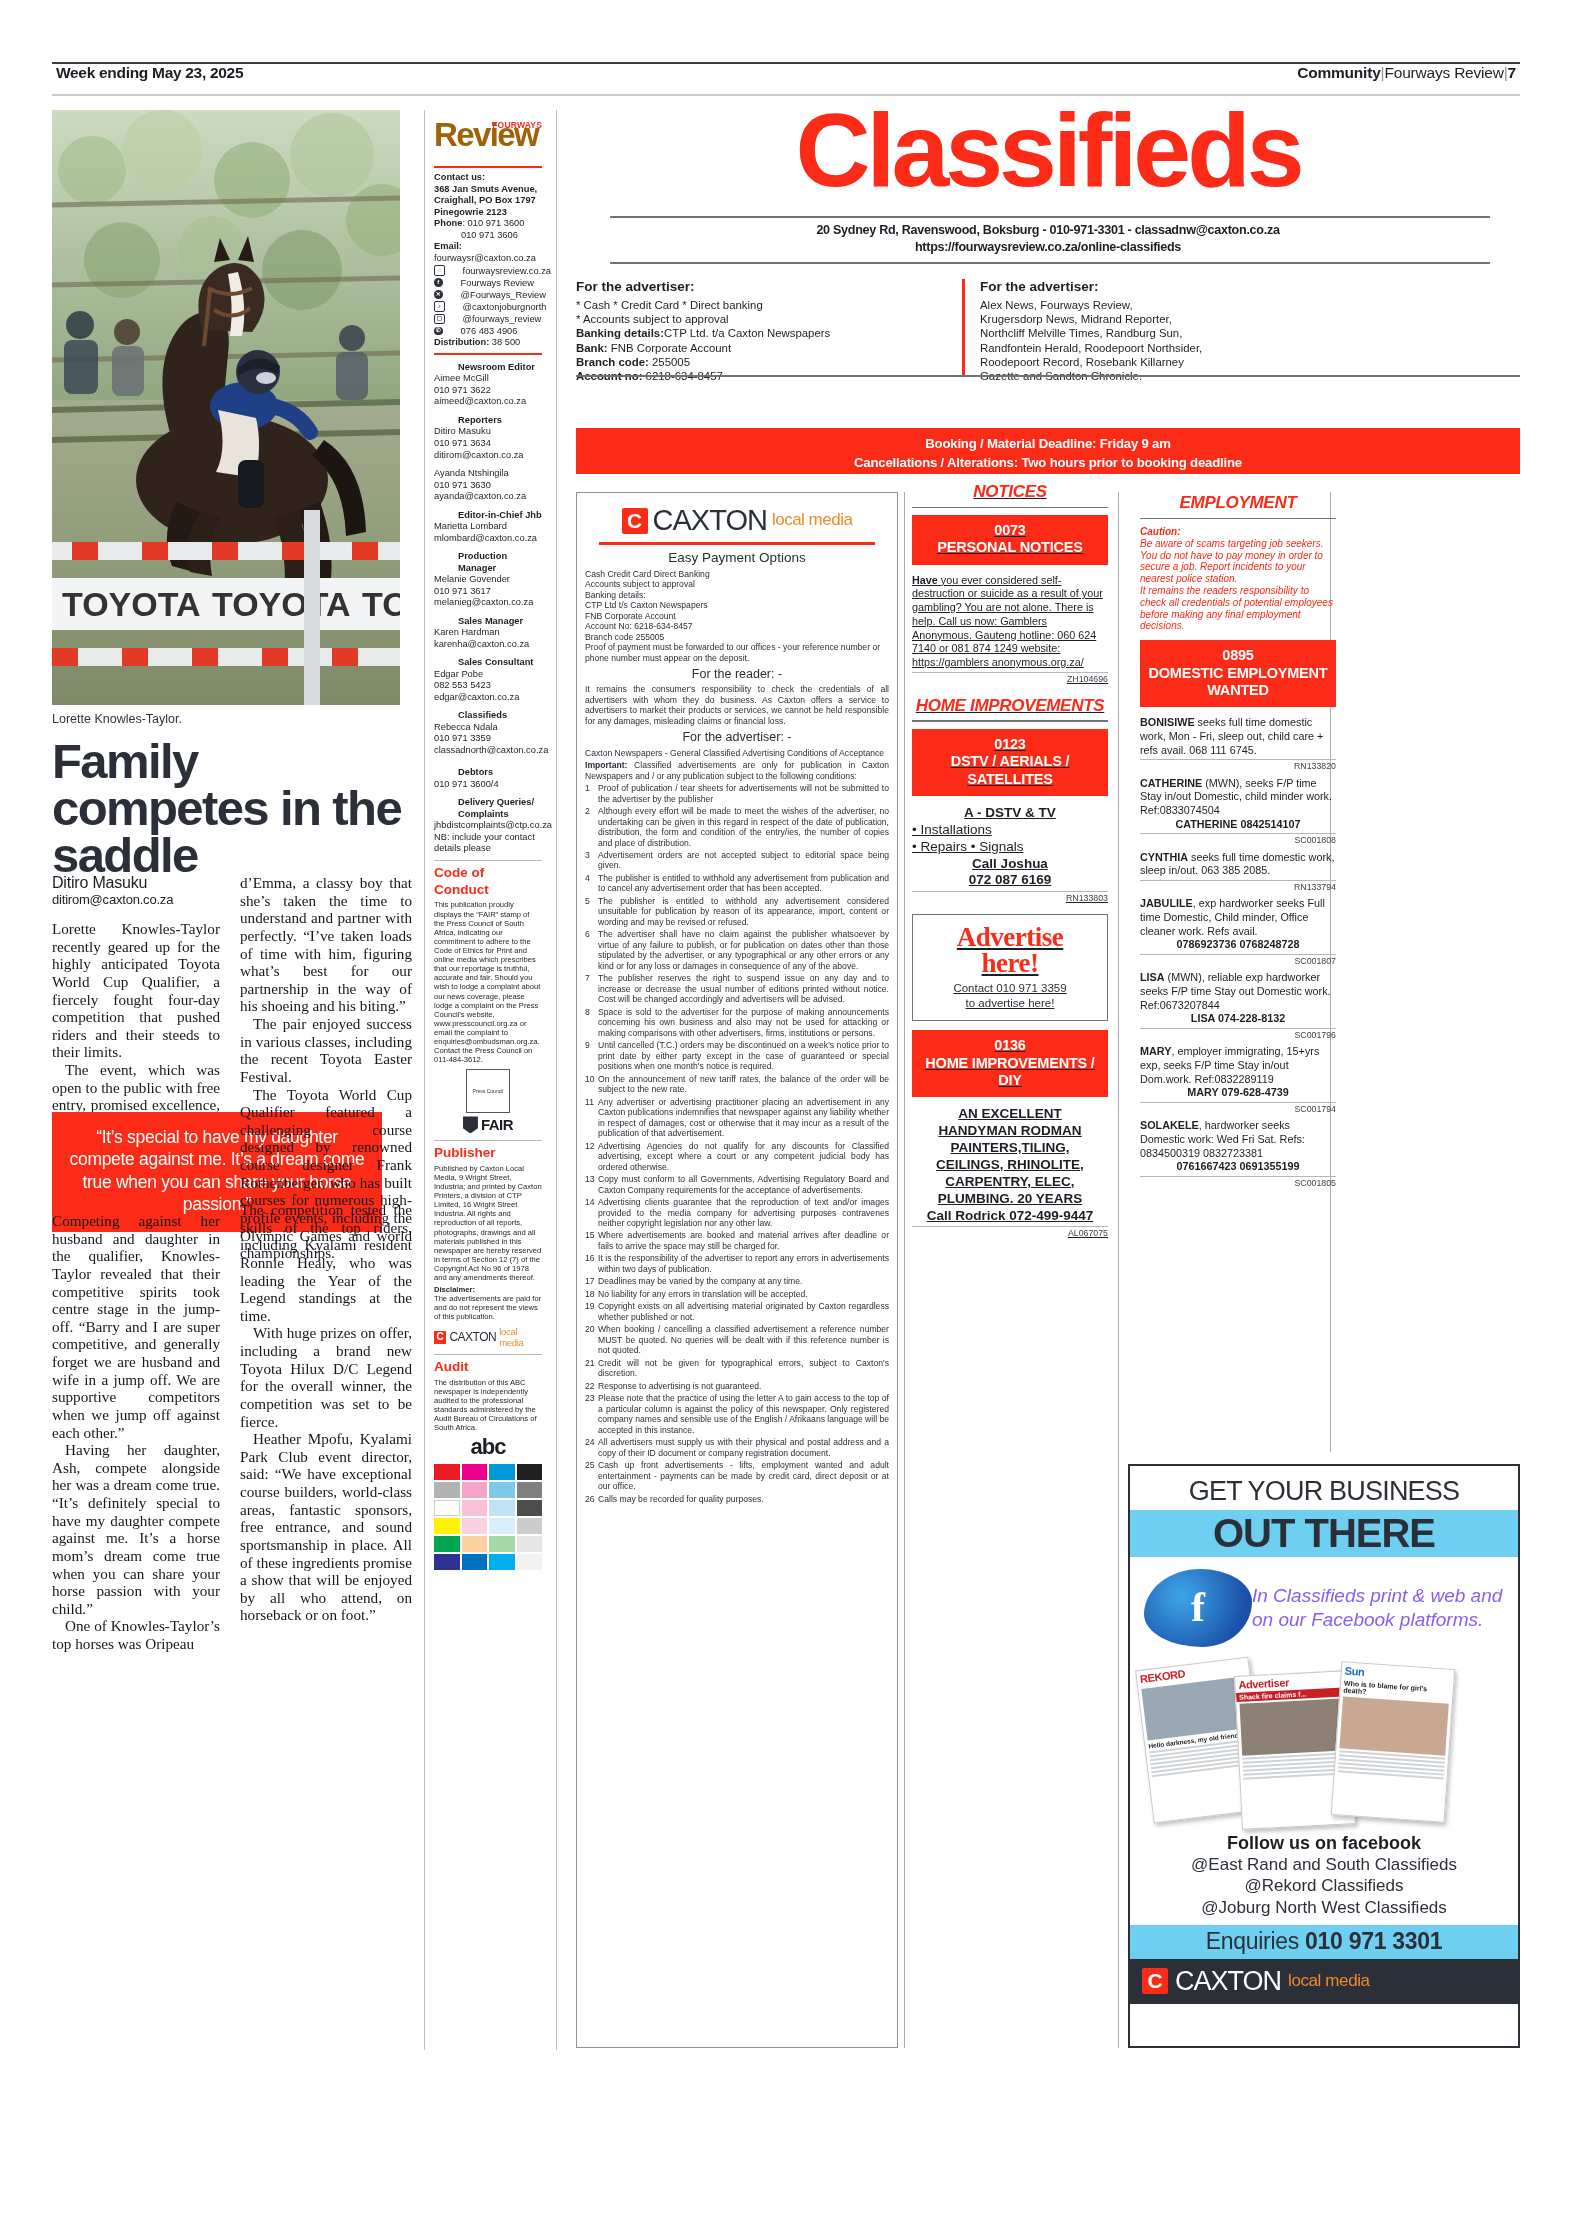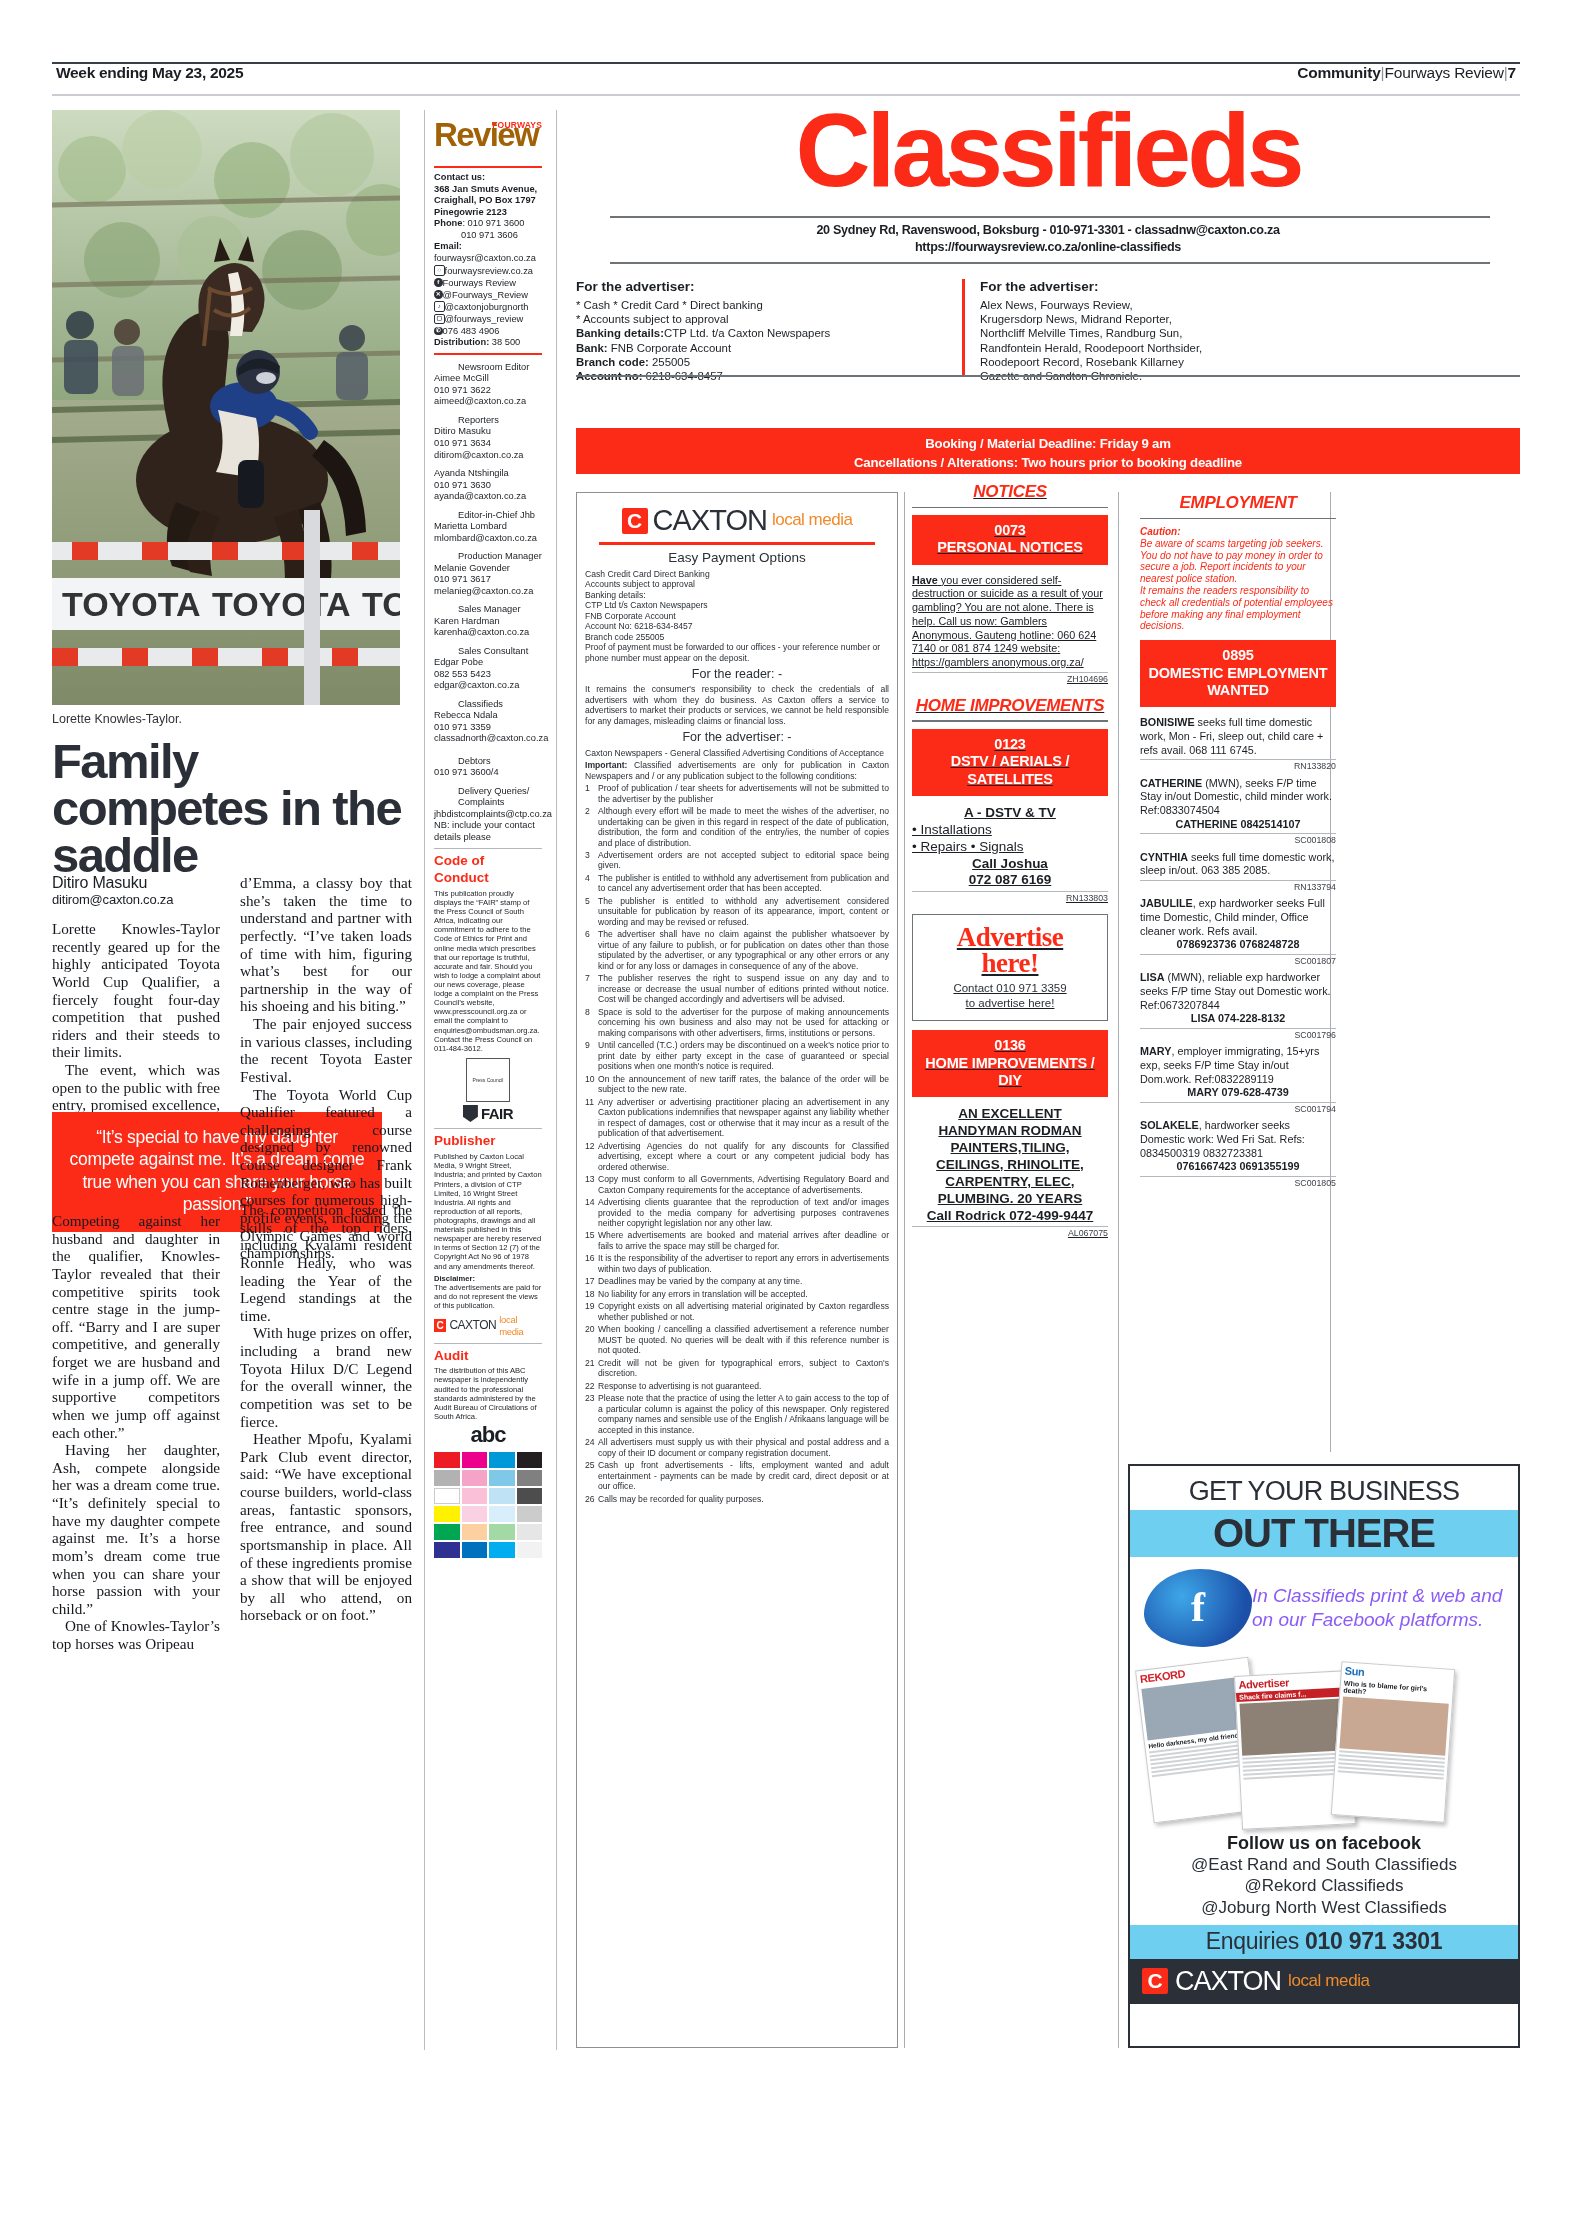--- a/index.html
+++ b/index.html
@@ -83,22 +83,22 @@
     font-size:33px;color:#a16207;letter-spacing:-1.6px;line-height:1;
     margin-top:8px;
   }
   .review-logo .fw{
     position:absolute;right:0;top:2px;
     font-size:8.5px;font-weight:bold;color:#fb2b18;letter-spacing:.2px;
   }
   .redrule{height:2.4px;background:#fb2b18;margin:2px 0 4px;}
   .greyrule{height:1px;background:#b4b8bd;margin:5px 0 4px;}
   .infocol b{font-weight:bold;}
-  .sect-title{font-weight:normal;margin-top:7px;padding-left:24px;}
-  .soc{display:flex;align-items:center;gap:0;line-height:1.3;}
+  .sect-title{font-weight:bold;margin-top:7px;padding-left:24px;}
+  .soc{display:flex;align-items:center;gap:18px;line-height:1.3;}
   .soc .ic{
     width:8.6px;height:8.6px;border-radius:50%;background:#2b3038;
     color:#fff;font-size:6px;display:inline-flex;align-items:center;
     justify-content:center;flex:0 0 auto;font-weight:bold;
   }
   .soc .ic.sq{border-radius:2px;background:#fff;color:#2b3038;border:1px solid #2b3038;}
   .code-title{
     color:#fb2b18;font-weight:bold;font-size:13.5px;margin:4px 0 2px;
     font-family:"Liberation Sans", sans-serif;
   }

